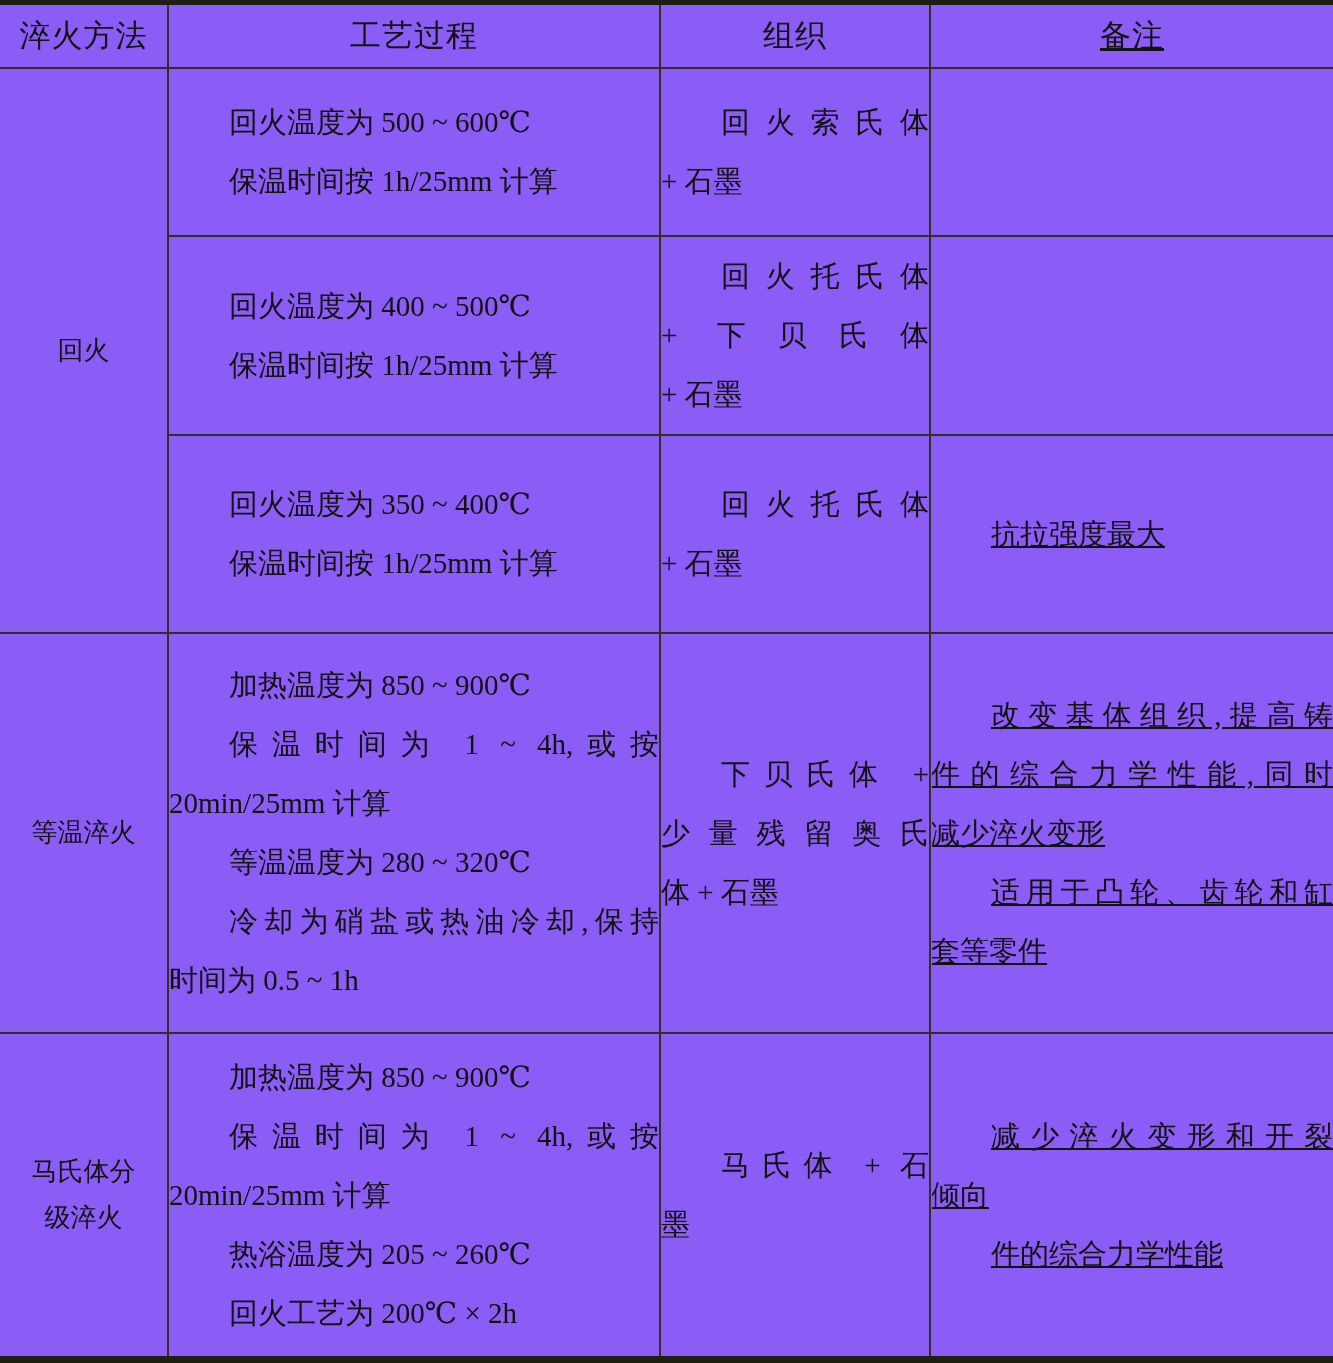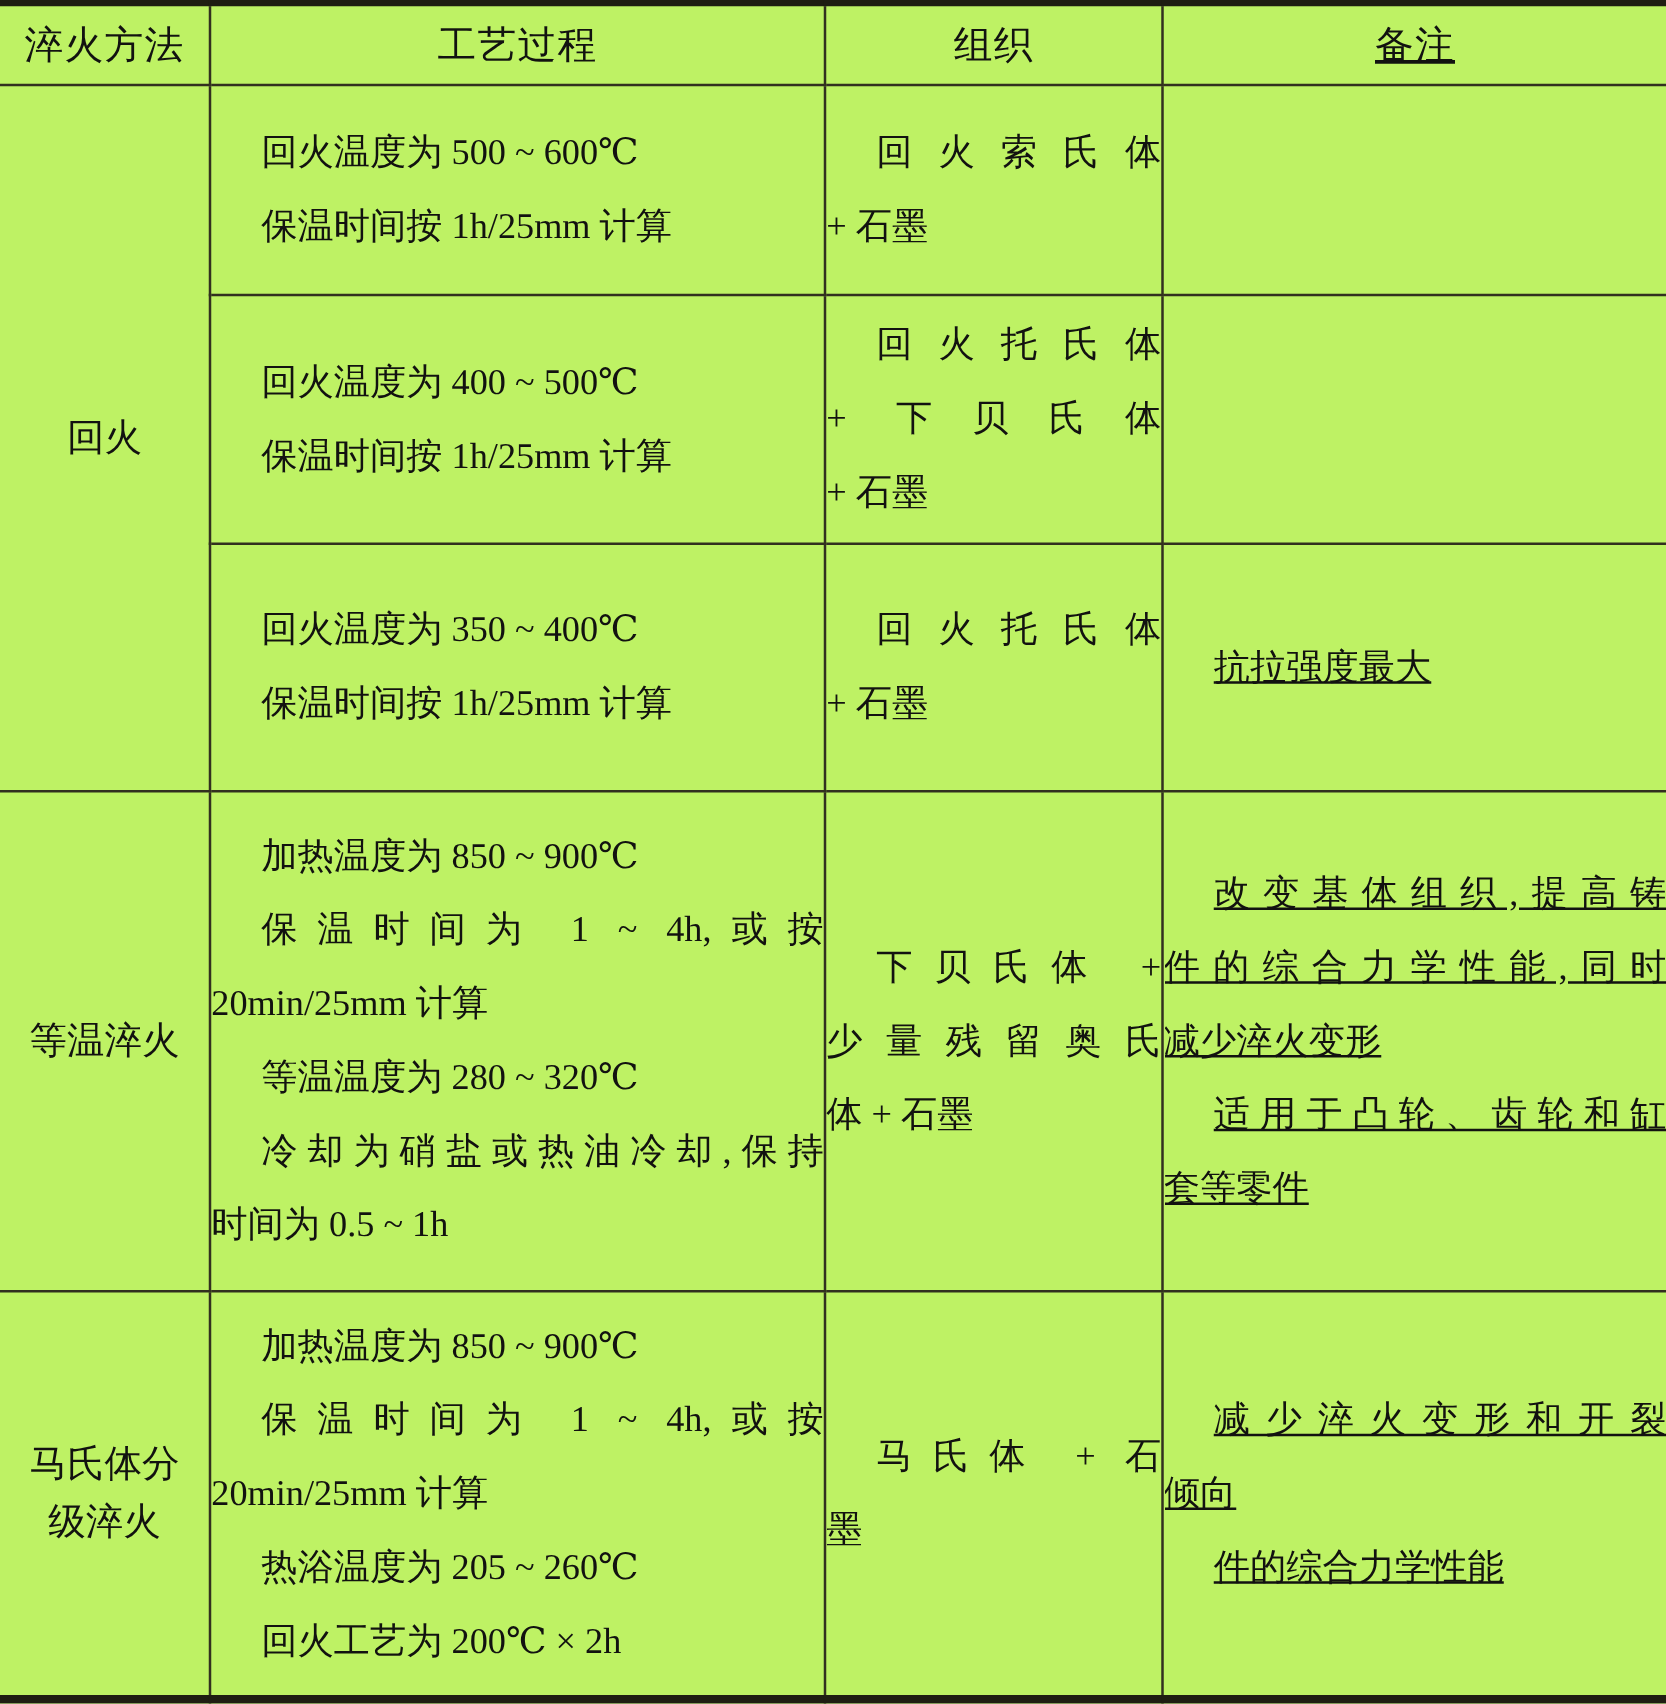--- a/index.html
+++ b/index.html
@@ -5,21 +5,21 @@
   html, body { margin: 0; padding: 0; }
   body {
     width: 1333px;
     background: #ffffff;
     font-family: "Liberation Serif", "DejaVu Serif", serif;
     color: #121210;
   }
   .sheet {
     width: 1333px;
     height: 1363px;
-    background: #bef264;
+    background: #8b5cf6;
     overflow: hidden;
     box-sizing: border-box;
   }
   table.tbl {
     width: 1333px;
     table-layout: fixed;
     border-collapse: collapse;
     border-top: 5px solid #1f1e12;
     border-bottom: 7px solid #1f1e12;
   }
@@ -39,42 +39,42 @@
   tr.iso td { height: 398px; }
   tr.mar td { height: 322px; }
 
   .hcell {
     text-align: center;
     font-size: 31px;
     letter-spacing: 1px;
   }
   .method {
     text-align: center;
-    font-size: 30px;
+    font-size: 26px;
     line-height: 46px;
   }
   .proc {
     font-size: 29px;
     padding: 0 10px 0 16px;
   }
   .org {
     font-size: 29px;
     padding: 0 10px 0 20px;
     margin-left: 40px;
   }
   .note {
     font-size: 29px;
     padding: 0 14px 0 18px;
     border-radius: 19px;
   }
   .ln {
     line-height: 59px;
     white-space: nowrap;
   }
-  .ind { padding-left: 40px; }
+  .ind { padding-left: 60px; }
   
   .jst {
     white-space: normal;
     text-align: justify;
     text-align-last: justify;
   }
 </style>
 </head>
 <body>
 

